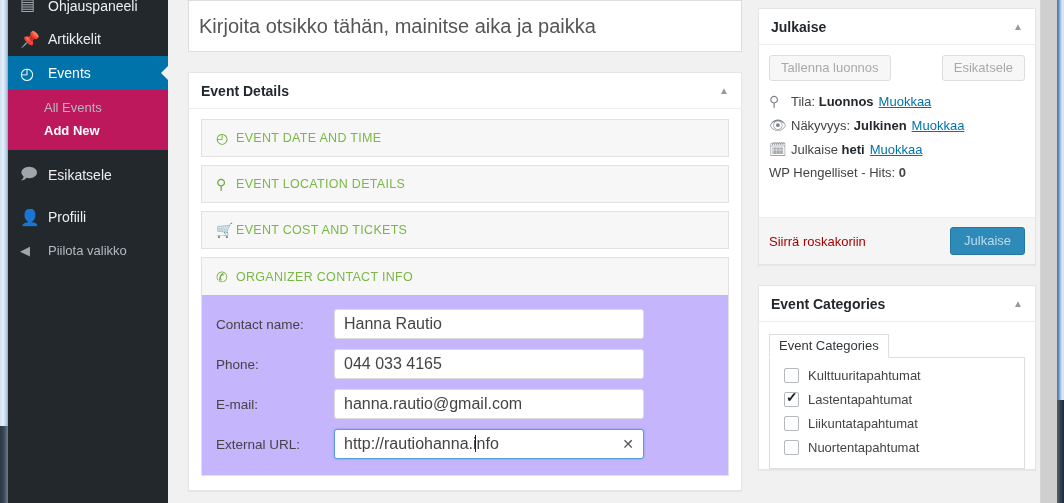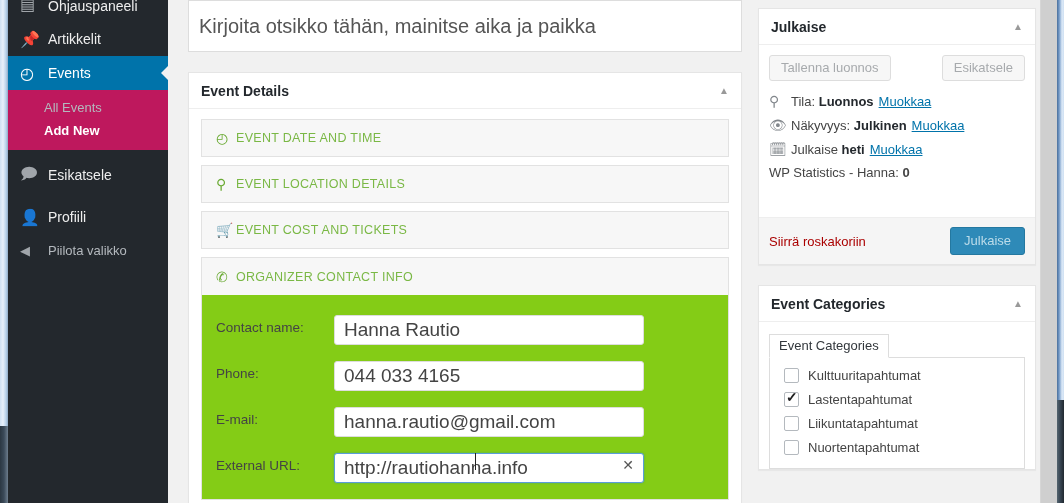--- a/index.html
+++ b/index.html
@@ -62,27 +62,27 @@
   .toggle-arrow { color: #999; font-size: 10px; line-height: 1; }
   .postbox-body { padding: 10px 12px 14px 12px; }
 
   .acc-item { border: 1px solid #e2e2e2; background: #f7f7f7; height: 38px;
     display: flex; align-items: center; padding: 0 14px; margin-bottom: 8px; }
   .acc-ico { color: #6aaa33; font-size: 14px; width: 20px; display: inline-flex;
     align-items: center; }
   .acc-label { color: #7ab845; font-size: 12.5px; font-weight: normal; letter-spacing: .3px; }
   .acc-open { background: #f7f7f7; border: 1px solid #e2e2e2; border-bottom: none; }
 
-  .acc-panel { border: 1px solid #e2e2e2; border-top: none; background: #84cc16;
+  .acc-panel { border: 1px solid #e2e2e2; border-top: none; background: #c4b5fd;
     padding: 14px 14px 16px 14px; }
   .field-row { display: flex; align-items: center; margin-bottom: 10px; }
   .field-label { width: 118px; flex: 0 0 118px; font-size: 13.5px; color: #444; }
   .field-wrap { position: relative; flex: 0 0 310px; }
   .field-input { width: 310px; height: 30px; border: 1px solid #ddd; border-radius: 3px;
-    background: #fff; font-size: 19px; color: #444; padding: 0 9px; outline: none; margin-top: 6px; }
+    background: #fff; font-size: 16px; color: #444; padding: 0 9px; outline: none; }
   .field-wrap.focused .field-input { border: 1px solid #5b9dd9; box-shadow: 0 0 2px rgba(30,140,190,.6); }
   .clear-x { position: absolute; right: 9px; top: 50%; margin-top: -8px; width: 14px;
     height: 16px; line-height: 16px; text-align: center; color: #555; font-size: 14px; }
   .caret { position: absolute; width: 1px; height: 17px; background: #222; top: 6px; }
 
   
   .pub-actions { display: flex; justify-content: space-between; padding: 10px 10px 4px 10px; }
   .btn { height: 26px; padding: 0 11px; border: 1px solid #ddd; border-radius: 3px;
     background: #f7f7f7; color: #a7aaad; font-size: 13px; font-family: inherit;
     line-height: 24px; white-space: nowrap; }
@@ -265,21 +265,21 @@
             <a class="pub-link" href="#">Muokkaa</a>
           </div>
 
           <div class="pub-row">
             <span class="pub-ico">🗓</span>
             <span>Julkaise</span>&nbsp;<b>heti</b>
             <a class="pub-link" href="#">Muokkaa</a>
           </div>
 
           <div class="pub-stat">
-            <span>WP Statistics - Hanna:</span>
+            <span>WP Hengelliset - Hits:</span>
             <b>0</b>
           </div>
         </div>
 
         <div class="pub-footer">
           <a class="trash-link" href="#">Siirrä roskakoriin</a>
           <button class="btn-publish">Julkaise</button>
         </div>
       </div>
 

